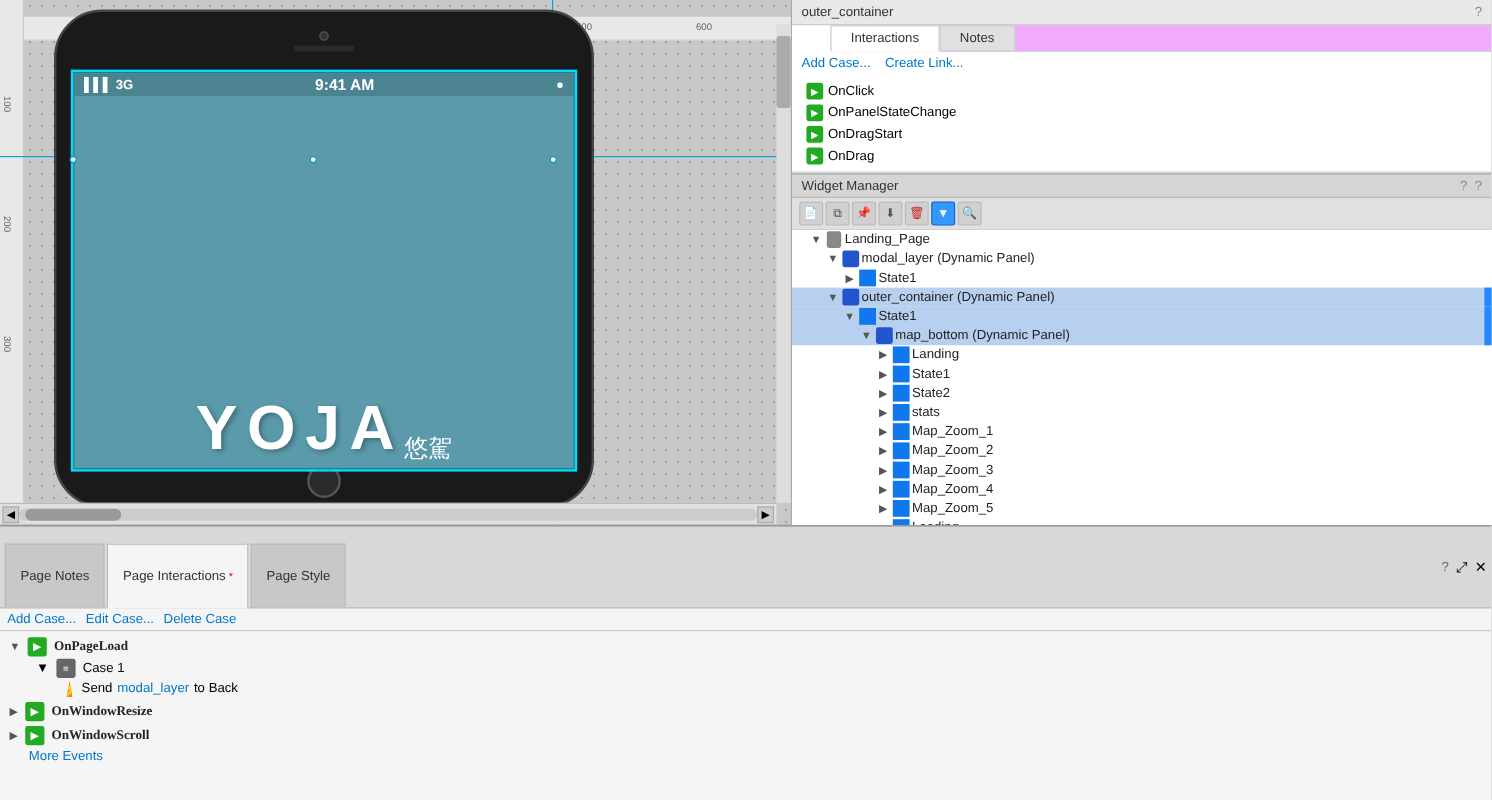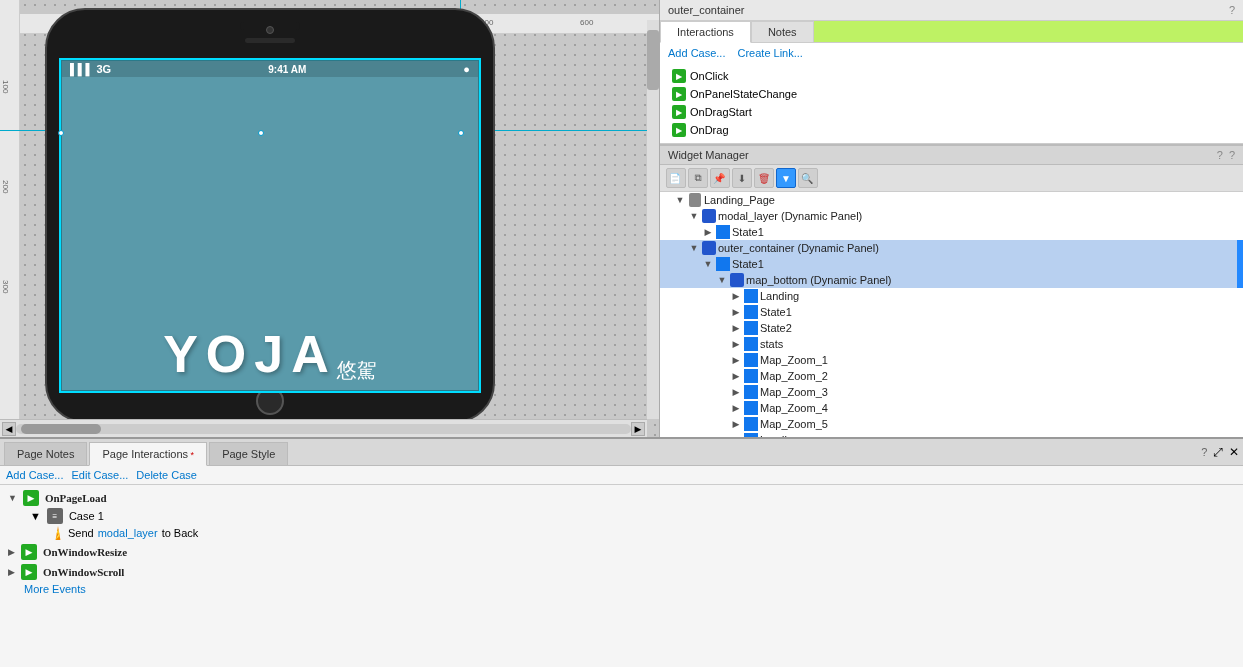--- a/index.html
+++ b/index.html
@@ -226,21 +226,22 @@
       color: #333;
       border-bottom: 1px solid #ccc;
       display: flex;
       align-items: center;
       justify-content: space-between;
     }
 
     .panel-tabs {
       display: flex;
       border-bottom: 1px solid #ccc;
-      background: #bef264;
+      background: #f0abfc;
+      margin-left: 32px;
     }
 
     .panel-tab {
       padding: 4px 16px;
       font-size: 11px;
       cursor: pointer;
       border: 1px solid #ccc;
       border-bottom: none;
       background: #e0e0e0;
       color: #333;
@@ -412,28 +413,28 @@
     .bottom-tabs-bar {
       display: flex;
       align-items: center;
       background: #d8d8d8;
       border-bottom: 1px solid #bbb;
       padding: 0 4px;
       gap: 2px;
     }
 
     .bottom-tab {
-      padding: 5px 12px;
+      padding: 20px 12px;
       font-size: 11px;
       cursor: pointer;
       border: 1px solid #bbb;
       border-bottom: none;
       background: #c8c8c8;
       color: #333;
-      margin-top: 3px;
+      margin-top: 14px;
     }
 
     .bottom-tab.active {
       background: #f5f5f5;
       border-bottom: 1px solid #f5f5f5;
       margin-bottom: -1px;
     }
 
     .bottom-tab-asterisk {
       color: #cc0000;
@@ -612,21 +613,21 @@
         <div class="phone-notch"></div>
         <div class="phone-home-btn"></div>
 
         <div style="position:absolute;top:16px;left:50%;transform:translateX(-50%);width:8px;height:8px;background:#333;border-radius:50%;border:1px solid #555;"></div>
 
         <div style="position:absolute;top:28px;left:50%;transform:translateX(-50%);width:50px;height:5px;background:#2a2a2a;border-radius:3px;"></div>
 
         <div class="phone-screen">
           <div class="phone-status-bar">
             <span>▌▌▌ 3G</span>
-            <span style="font-size:10px;">9:41 AM</span>
+            <span style="font-size:13px;">9:41 AM</span>
             <span>●</span>
           </div>
           <div class="phone-logo-area">
             <div class="yoja-logo">YOJA</div>
             <div class="yoja-chinese">悠駕</div>
           </div>
         </div>
       </div>
     </div>
 

